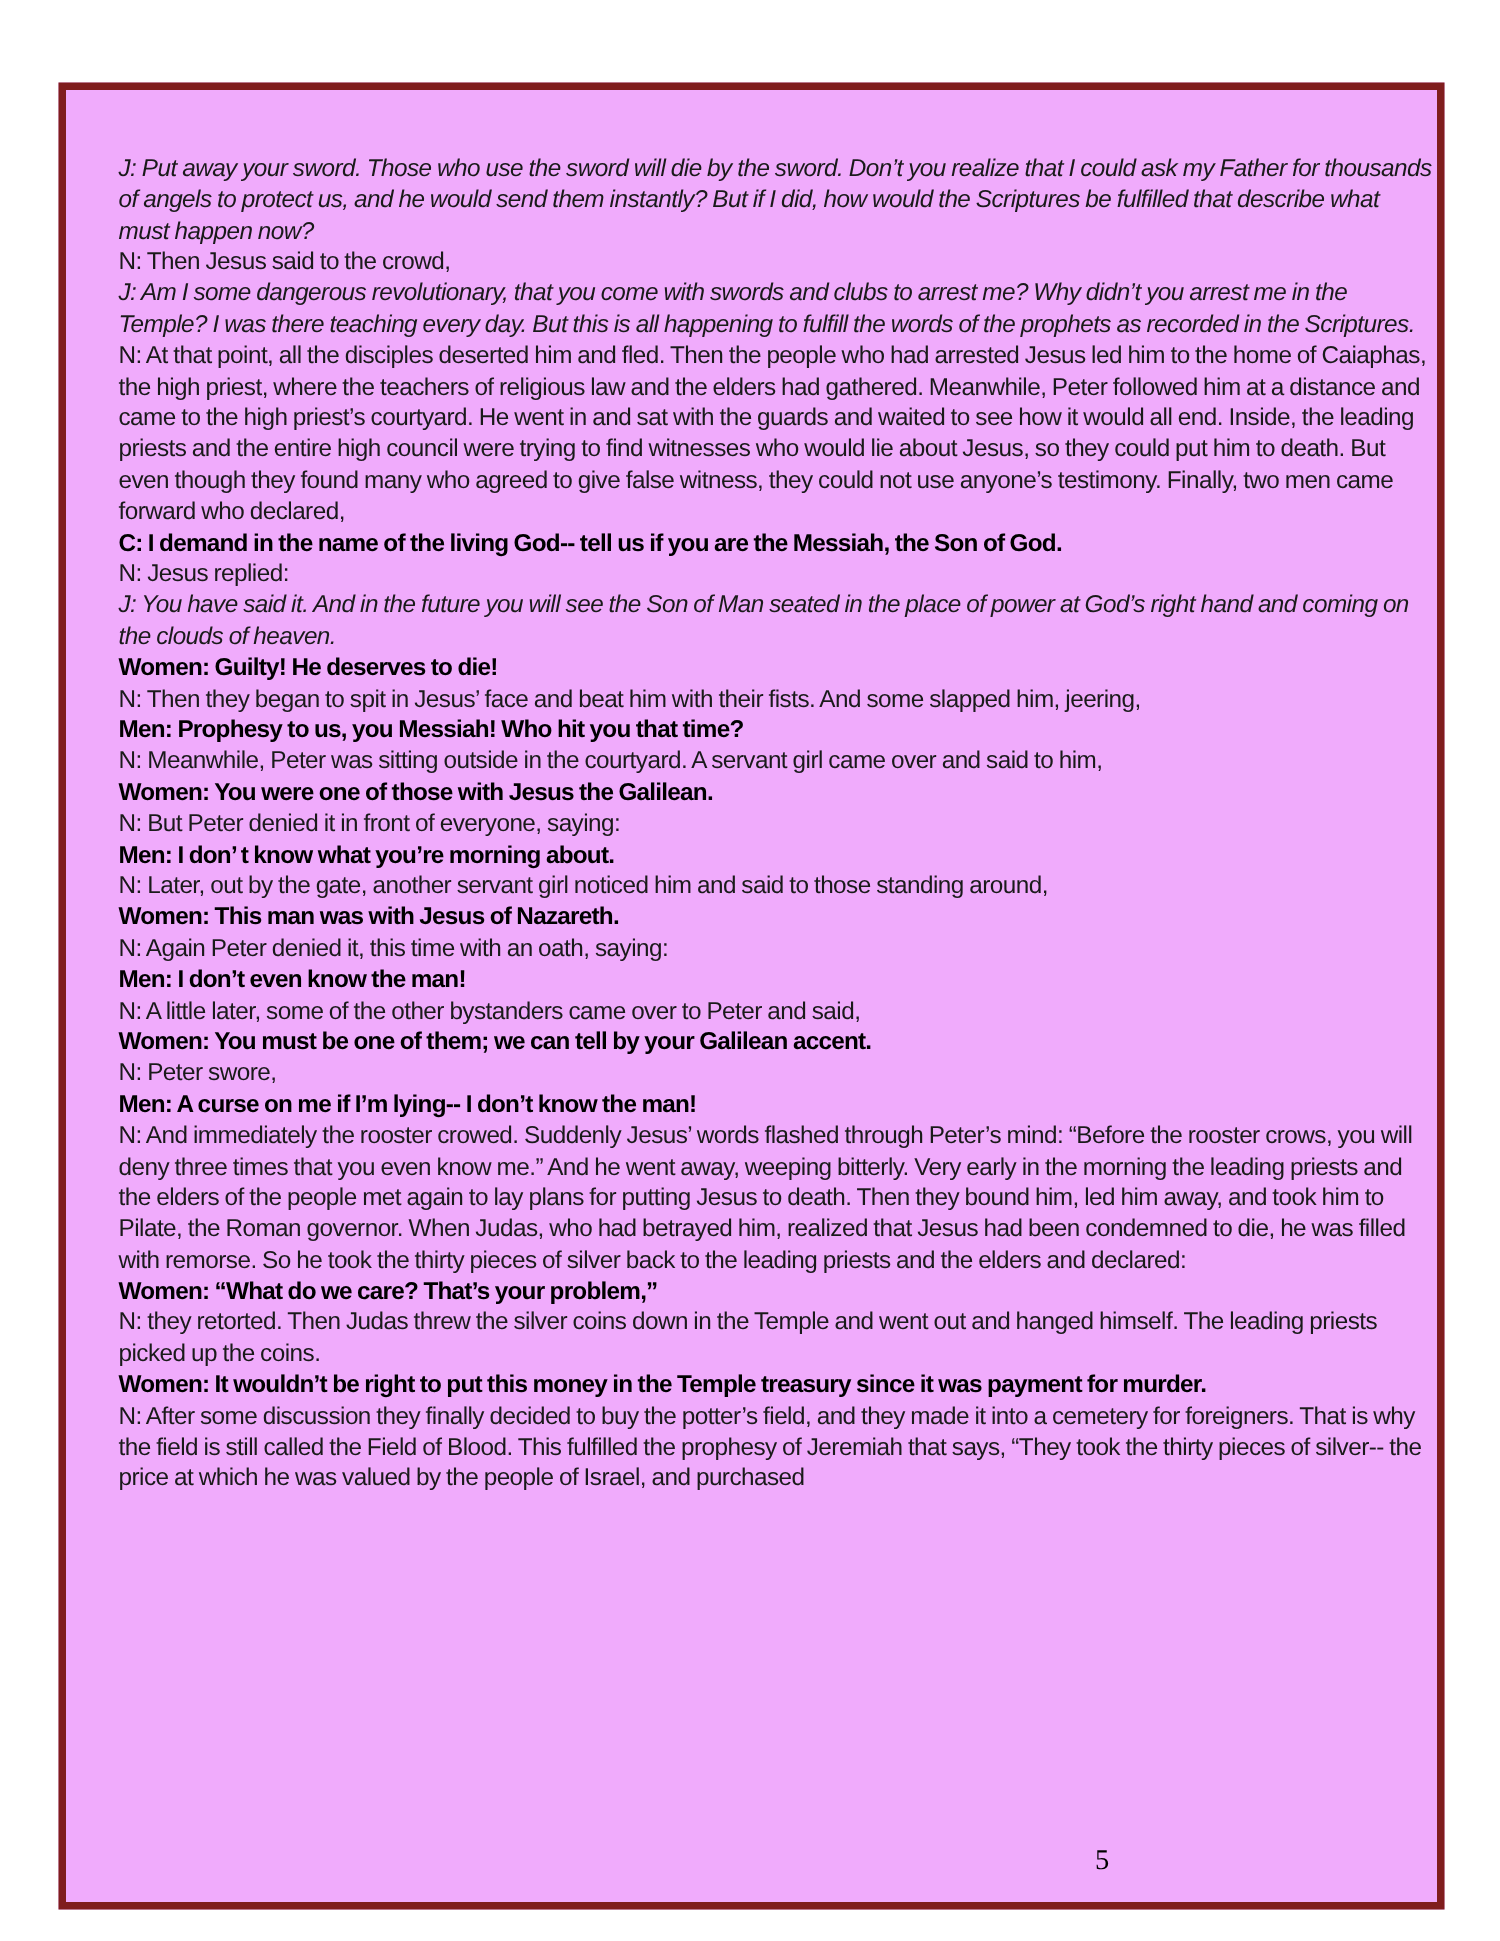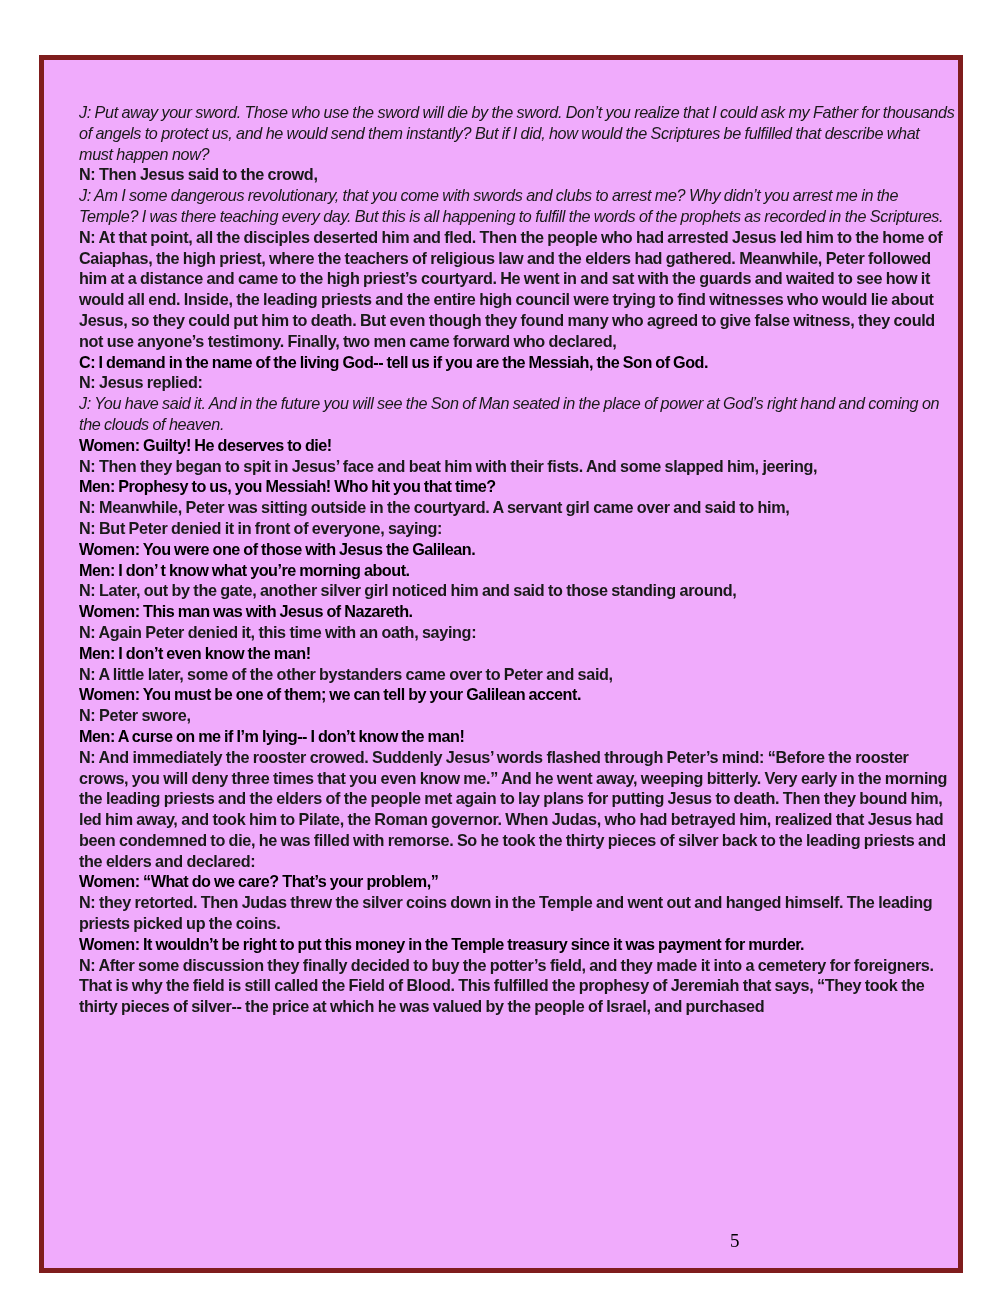--- a/index.html
+++ b/index.html
@@ -18,21 +18,21 @@
       width: 876px;
       font-family: "Liberation Sans", sans-serif;
       font-size: 16.2px;
       line-height: 20.8px;
       color: #1a1a1a;
       letter-spacing: -0.35px;
       word-spacing: -0.5px;
     }
     .line { margin: 0; padding: 0; }
     .role-J { font-style: italic; }
-    .role-N { font-style: normal; font-weight: bold; }
+    .role-N { font-style: normal; font-weight: normal; }
     .role-bold { font-weight: bold; color: #000; letter-spacing: -0.5px; }
     .page-number {
       position: absolute;
       left: 686px; top: 1170px;
       font-family: "Liberation Serif", serif;
       font-size: 19px;
       color: #000;
     }
   </style>
 </head>
@@ -44,24 +44,24 @@
       <p class="line role-N">N: Then Jesus said to the crowd,</p>
       <p class="line role-J">J: Am I some dangerous revolutionary, that you come with swords and clubs to arrest me? Why didn’t you arrest me in the Temple? I was there teaching every day. But this is all happening to fulfill the words of the prophets as recorded in the Scriptures.</p>
       <p class="line role-N">N: At that point, all the disciples deserted him and fled. Then the people who had arrested Jesus led him to the home of Caiaphas, the high priest, where the teachers of religious law and the elders had gathered. Meanwhile, Peter followed him at a distance and came to the high priest’s courtyard. He went in and sat with the guards and waited to see how it would all end. Inside, the leading priests and the entire high council were trying to find witnesses who would lie about Jesus, so they could put him to death. But even though they found many who agreed to give false witness, they could not use anyone’s testimony. Finally, two men came forward who declared,</p>
       <p class="line role-bold">C: I demand in the name of the living God-- tell us if you are the Messiah, the Son of God.</p>
       <p class="line role-N">N: Jesus replied:</p>
       <p class="line role-J">J: You have said it. And in the future you will see the Son of Man seated in the place of power at God’s right hand and coming on the clouds of heaven.</p>
       <p class="line role-bold">Women: Guilty! He deserves to die!</p>
       <p class="line role-N">N: Then they began to spit in Jesus’ face and beat him with their fists. And some slapped him, jeering,</p>
       <p class="line role-bold">Men: Prophesy to us, you Messiah! Who hit you that time?</p>
       <p class="line role-N">N: Meanwhile, Peter was sitting outside in the courtyard. A servant girl came over and said to him,</p>
+      <p class="line role-bold">Women: You were one of those with Jesus the Galilean.</p>
       <p class="line role-N">N: But Peter denied it in front of everyone, saying:</p>
-      <p class="line role-bold">Women: You were one of those with Jesus the Galilean.</p>
       <p class="line role-bold">Men: I don’ t know what you’re morning about.</p>
-      <p class="line role-N">N: Later, out by the gate, another silver girl noticed him and said to those standing around,</p>
+      <p class="line role-N">N: Later, out by the gate, another servant girl noticed him and said to those standing around,</p>
       <p class="line role-bold">Women: This man was with Jesus of Nazareth.</p>
       <p class="line role-N">N: Again Peter denied it, this time with an oath, saying:</p>
       <p class="line role-bold">Men: I don’t even know the man!</p>
       <p class="line role-N">N: A little later, some of the other bystanders came over to Peter and said,</p>
       <p class="line role-bold">Women: You must be one of them; we can tell by your Galilean accent.</p>
       <p class="line role-N">N: Peter swore,</p>
       <p class="line role-bold">Men: A curse on me if I’m lying-- I don’t know the man!</p>
       <p class="line role-N">N: And immediately the rooster crowed. Suddenly Jesus’ words flashed through Peter’s mind: “Before the rooster crows, you will deny three times that you even know me.” And he went away, weeping bitterly. Very early in the morning the leading priests and the elders of the people met again to lay plans for putting Jesus to death. Then they bound him, led him away, and took him to Pilate, the Roman governor. When Judas, who had betrayed him, realized that Jesus had been condemned to die, he was filled with remorse. So he took the thirty pieces of silver back to the leading priests and the elders and declared:</p>
       <p class="line role-bold">Women: “What do we care? That’s your problem,”</p>
       <p class="line role-N">N: they retorted. Then Judas threw the silver coins down in the Temple and went out and hanged himself. The leading priests picked up the coins.</p>

